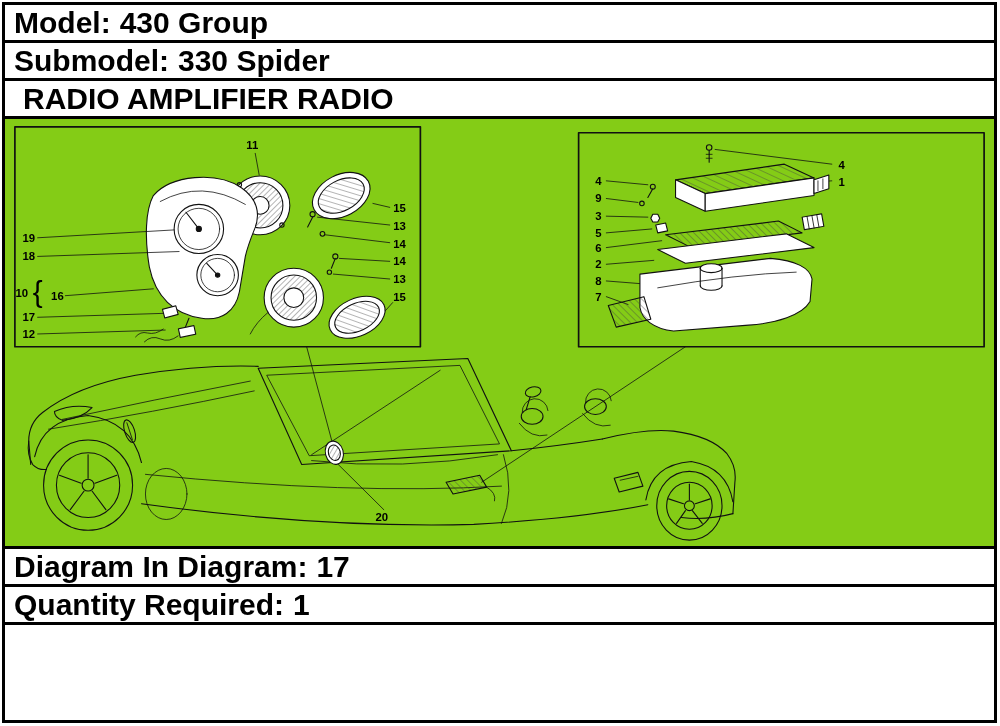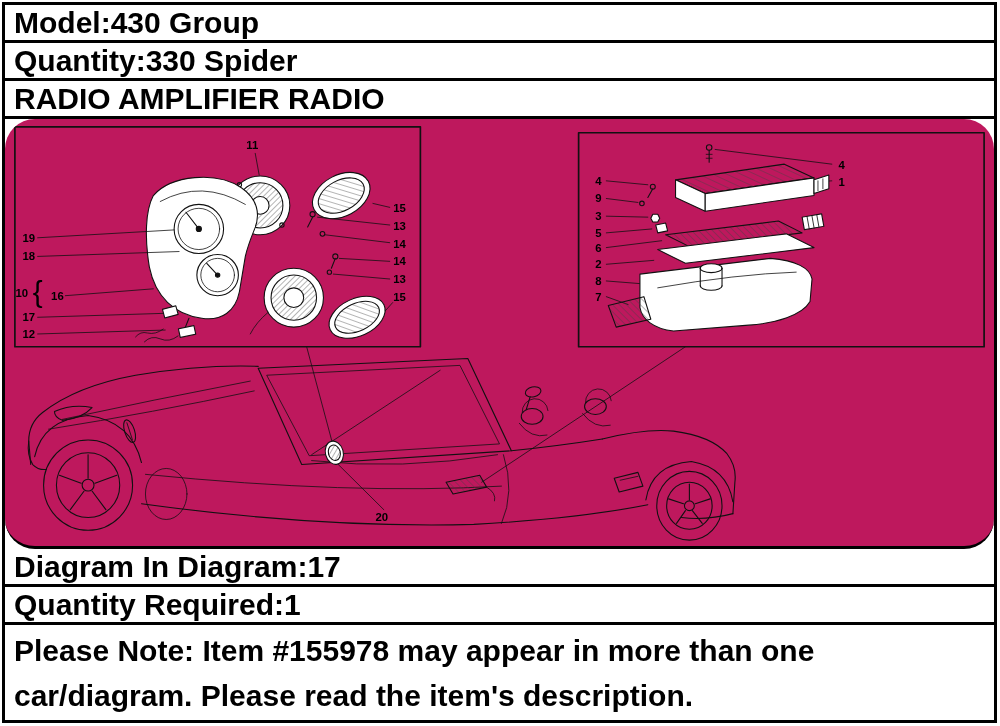--- a/index.html
+++ b/index.html
@@ -1,41 +1,41 @@
 <!DOCTYPE html>
 <html><head>
 <meta charset="utf-8">
 <style>
   html,body{margin:0;padding:0;background:#fff;}
   body{width:1000px;height:726px;position:relative;font-family:"Liberation Sans",sans-serif;color:#000;}
   .page{position:absolute;top:2px;left:2px;width:995px;height:721px;border:3px solid #000;display:flex;flex-direction:column;background:#fff;box-sizing:border-box;}
   .info-row{flex:0 0 38px;box-sizing:border-box;border-bottom:3px solid #000;display:flex;align-items:center;padding:16px 9px;font-size:30px;font-weight:bold;white-space:nowrap;overflow:hidden;letter-spacing:0;}
-  .info-row .val{}
-  .diagram-area{flex:0 0 430px;box-sizing:border-box;border-bottom:3px solid #000;position:relative;overflow:hidden;background:#be185d;border-radius:30px;}
+  .info-row .val{margin-left:9px;}
+  .diagram-area{flex:0 0 430px;box-sizing:border-box;border-bottom:3px solid #000;position:relative;overflow:hidden;background:#84cc16;}
   .diagram-svg{position:absolute;left:0;top:0;width:100%;height:100%;stroke:#111;fill:none;stroke-width:1.1;stroke-linecap:round;stroke-linejoin:round;}
   .diagram-svg .thin{stroke-width:0.8;}
   .diagram-svg .box{stroke-width:1.7;}
   .diagram-svg .co{fill:#000;stroke:none;font-family:"Liberation Sans",sans-serif;font-size:11.5px;font-weight:bold;text-anchor:middle;}
   .diagram-svg .braceg{font-size:30px;font-weight:400;}
   .diagram-svg pattern line{stroke:#444;stroke-width:0.8;}
   .note-row{flex:1;padding:3px 9px;font-size:30px;font-weight:bold;line-height:1.5;}
   .note-inner{width:905px;}
 </style>
 </head>
 <body>
 
 <div class="page">
 
   <div class="info-row">
     <span>Model:</span>
     <span class="val">430 Group</span>
   </div>
 
   <div class="info-row">
-    <span>Quantity:</span>
+    <span>Submodel:</span>
     <span class="val">330 Spider</span>
   </div>
 
   <div class="info-row">
     <span class="val">RADIO AMPLIFIER RADIO</span>
   </div>
 
   <div class="diagram-area">
     <svg class="diagram-svg" viewBox="0 0 1000 435" preserveAspectRatio="none">
       <defs>
@@ -328,17 +328,14 @@
   <div class="info-row">
     <span>Diagram In Diagram:</span>
     <span class="val">17</span>
   </div>
 
   <div class="info-row">
     <span>Quantity Required:</span>
     <span class="val">1</span>
   </div>
 
-  <div class="note-row">
-    <div class="note-inner">Please Note: Item #155978 may appear in more than one car/diagram. Please read the item's description.</div>
-  </div>
 
 </div>
 
 </body></html>

